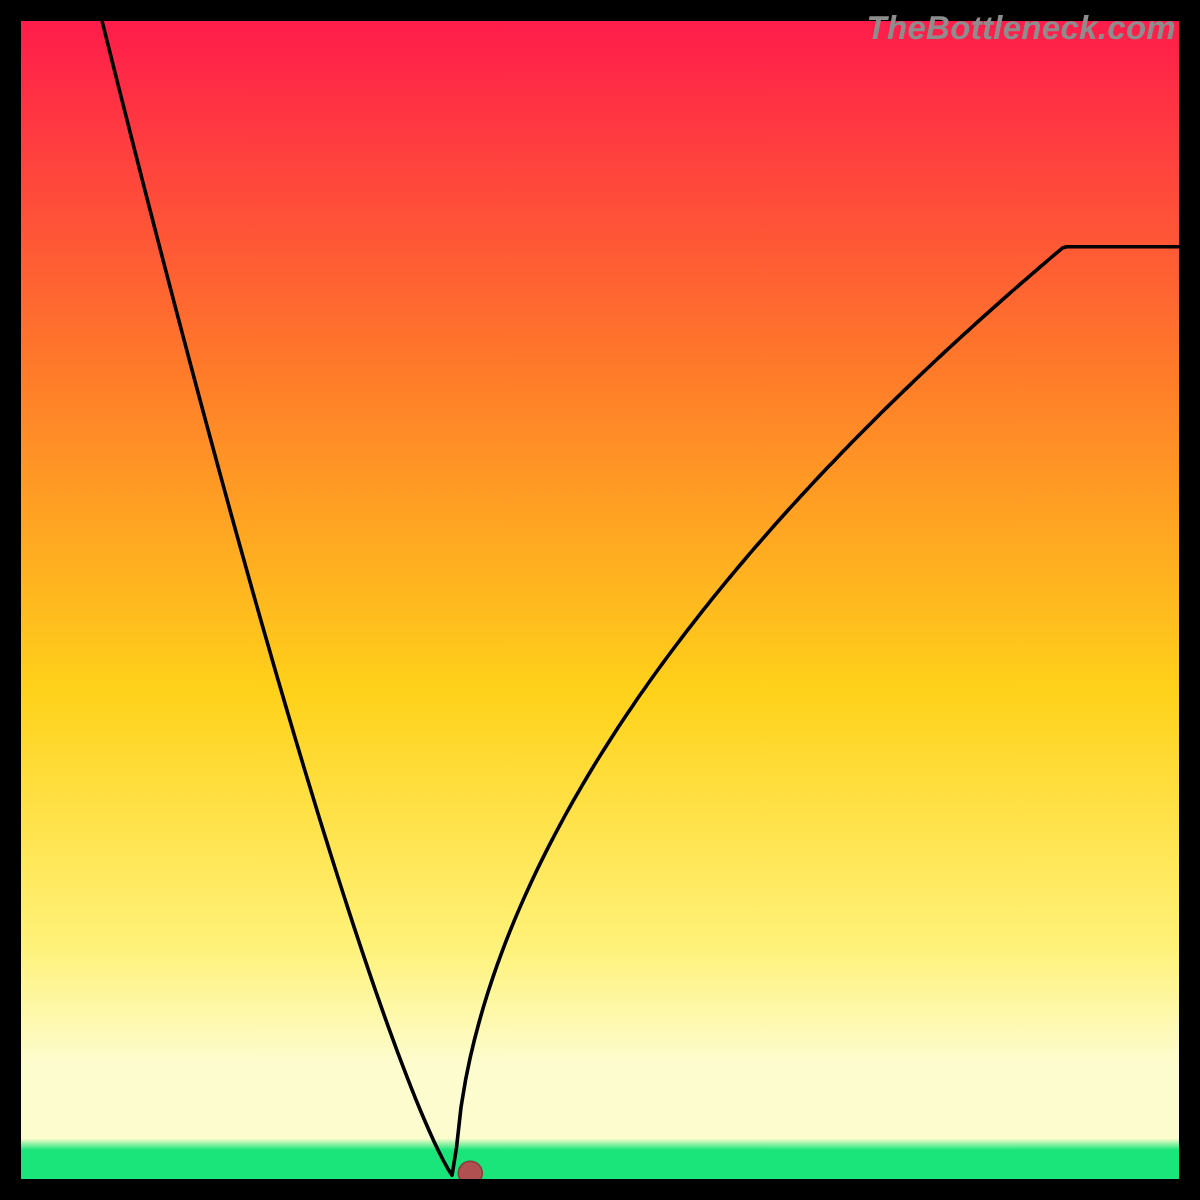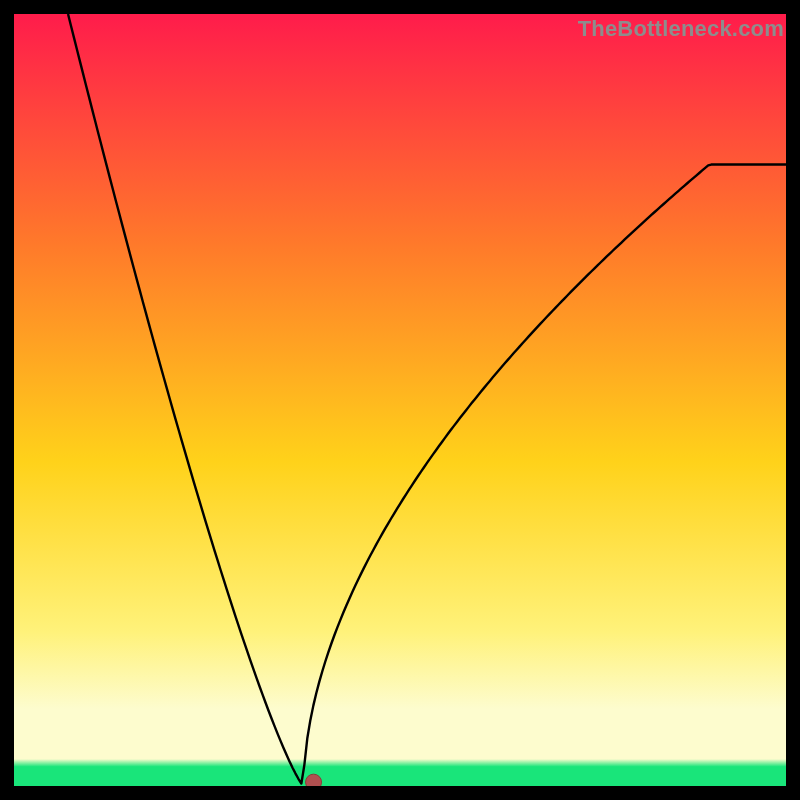--- a/index.html
+++ b/index.html
@@ -21,27 +21,28 @@
   .plot {
     position: absolute;
     left: 0;
     top: 0;
     width: 772px;
     height: 772px;
     display: block;
   }
   .watermark {
     position: absolute;
-    top: 16px;
+    top: 6px;
     right: 16px;
     font-family: Arial, Helvetica, sans-serif;
     font-size: 22px;
     font-weight: 600;
     color: #8d8d8d;
     letter-spacing: 0.2px;
+    font-style: italic;
   }
 </style>
 </head>
 <body>
 
 <div class="frame">
   <svg class="plot" viewBox="0 0 772 772" preserveAspectRatio="none">
     <defs>
       <linearGradient id="bg-grad" x1="0" y1="0" x2="0" y2="1">
           <stop offset="0.00%" stop-color="#ff1c4b"></stop>

